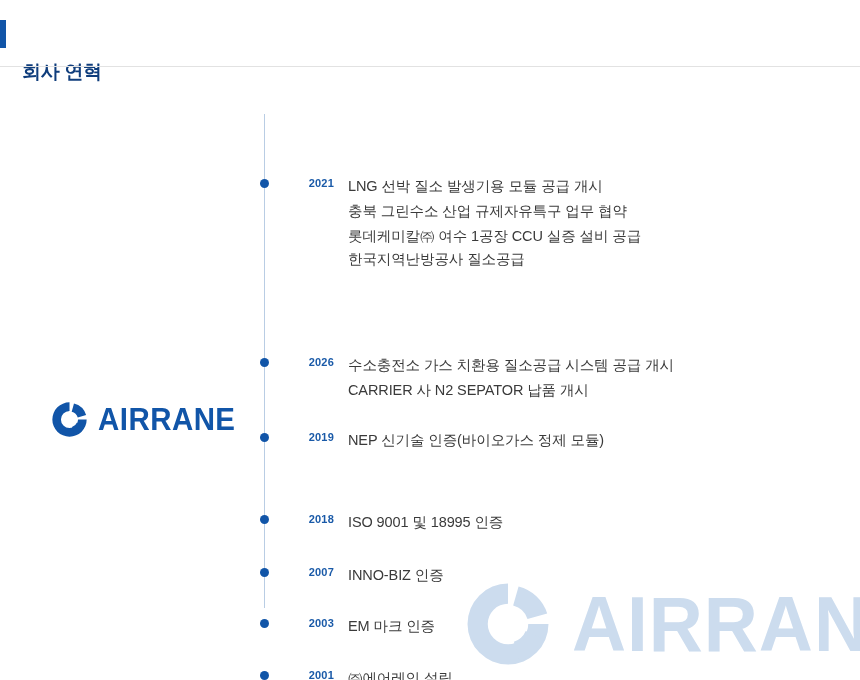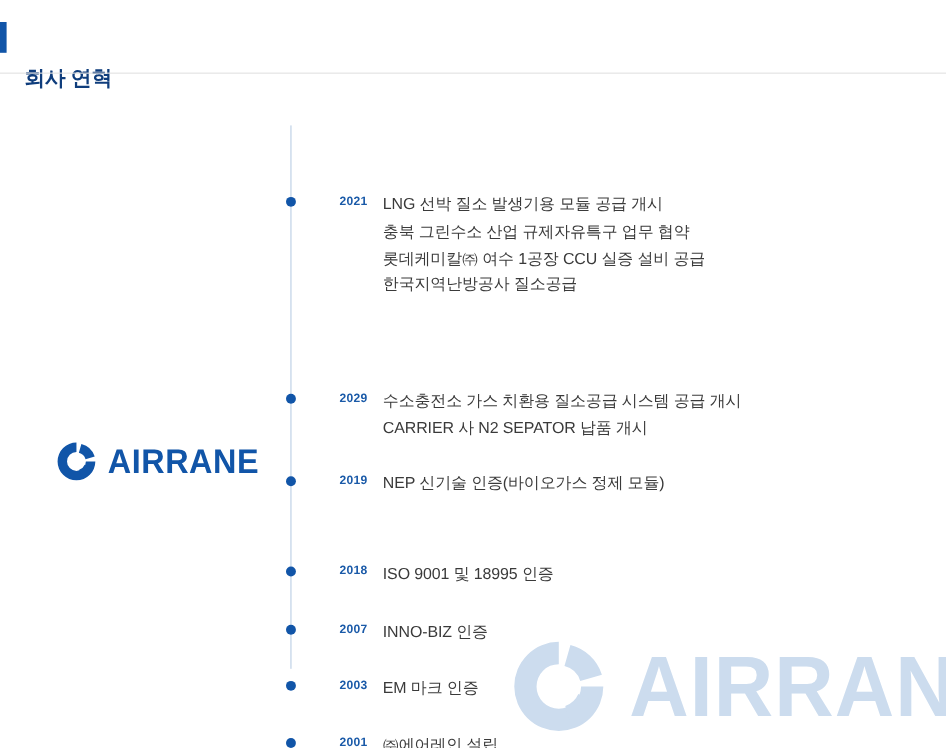--- a/index.html
+++ b/index.html
@@ -213,21 +213,21 @@
           <div class="row-year">2021</div>
           <div class="row-events">
             <div class="event-line">LNG 선박 질소 발생기용 모듈 공급 개시</div>
             <div class="event-line">충북 그린수소 산업 규제자유특구 업무 협약</div>
             <div class="event-line">롯데케미칼㈜ 여수 1공장 CCU 실증 설비 공급</div>
             <div class="event-line wrapped">한국지역난방공사 질소공급</div>
           </div>
         </div>
         <div class="timeline-row" style="top: 287px;">
           <div class="row-dot"></div>
-          <div class="row-year">2029</div>
+          <div class="row-year">2026</div>
           <div class="row-events">
             <div class="event-line">수소충전소 가스 치환용 질소공급 시스템 공급 개시</div>
             <div class="event-line">CARRIER 사 N2 SEPATOR 납품 개시</div>
           </div>
         </div>
         <div class="timeline-row" style="top: 362px;">
           <div class="row-dot"></div>
           <div class="row-year">2019</div>
           <div class="row-events">
             <div class="event-line">NEP 신기술 인증(바이오가스 정제 모듈)</div>

